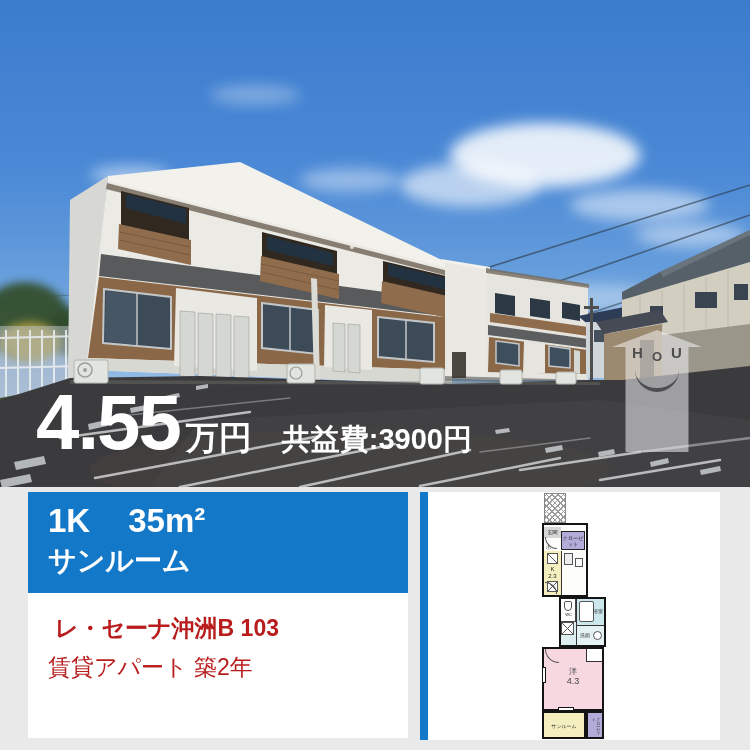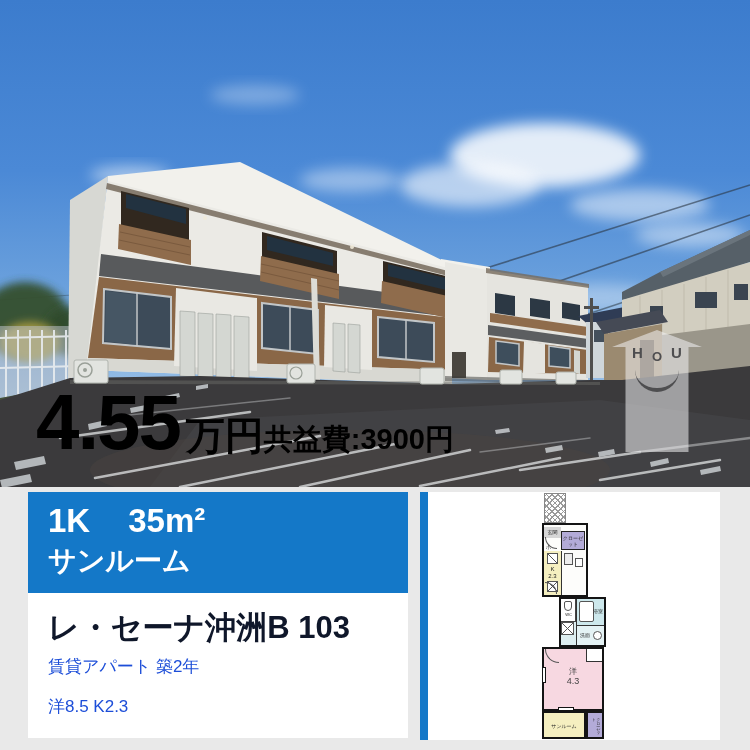--- a/index.html
+++ b/index.html
@@ -20,36 +20,36 @@
   .wm-house .letters .o{font-size:13px;margin-top:5px;}
   .wm-house .smile{width:44px;height:20px;margin:4px auto 0;
     border-bottom:4px solid #4e4e50;border-radius:0 0 22px 22px;}
 
   
   .wm-text{position:absolute;left:388px;top:398px;font-size:70px;font-weight:bold;
     letter-spacing:-2px;color:rgba(228,230,232,0.5);white-space:nowrap;}
 
   
   .price-row{position:absolute;left:36px;top:383px;display:flex;align-items:baseline;
-    color:#000000;font-weight:bold;white-space:nowrap;}
+    color:#ffffff;font-weight:bold;white-space:nowrap;}
   .price-main{font-size:78px;line-height:1;letter-spacing:-2px;}
-  .price-unit{font-size:39px;margin-left:6px;}
-  .price-fee{font-size:29px;}
+  .price-unit{font-size:33px;margin-left:6px;}
+  .price-fee{font-size:29px;margin-left:30px;}
 
   
   .summary-box{position:absolute;left:28px;top:492px;width:380px;height:101px;
     background:#1478c8;color:#fff;box-sizing:border-box;padding:9px 0 8px 20px;}
   .summary-line1{font-size:33px;font-weight:bold;line-height:40px;}
   .summary-line1 .size{margin-left:38px;}
   .summary-line2{font-size:28px;font-weight:bold;line-height:36px;margin-top:2px;}
 
   .detail-card{position:absolute;left:28px;top:593px;width:380px;height:145px;
     background:#ffffff;box-sizing:border-box;padding:16px 0 0 20px;}
-  .detail-title{color:#0f172a;font-size:31px;font-weight:bold;line-height:38px;}
-  .detail-row{color:#1d4ed8;font-size:17px;line-height:40px;}
+  .detail-title{color:#b91c1c;font-size:23px;font-weight:bold;line-height:38px;margin-left:7px;}
+  .detail-row{color:#b91c1c;font-size:23px;line-height:40px;}
 
   .accent-bar{position:absolute;left:420px;top:492px;width:8px;height:248px;background:#1478c8;}
   .plan-panel{position:absolute;left:428px;top:492px;width:292px;height:248px;background:#ffffff;}
 
   
   .floorplan{position:absolute;left:114px;top:1px;width:64px;height:246px;font-family:"Liberation Sans",sans-serif;color:#222;}
   .fp{position:absolute;box-sizing:border-box;}
   .porch{left:2px;top:0;width:22px;height:30px;border:1px solid #888;background:
     repeating-linear-gradient(45deg,#9a9a9a 0 1px,transparent 1px 4px),
     repeating-linear-gradient(-45deg,#9a9a9a 0 1px,transparent 1px 4px),#fff;}
@@ -324,21 +324,20 @@
   <div class="summary-box">
     <div class="summary-line1">
       <span>1K</span><span class="size">35m²</span>
     </div>
     <div class="summary-line2">サンルーム</div>
   </div>
 
   <div class="detail-card">
     <div class="detail-title">レ・セーナ沖洲B 103</div>
     <div class="detail-row">賃貸アパート  築2年</div>
-    <div class="detail-row">洋8.5 K2.3</div>
   </div>
 
   <div class="accent-bar"></div>
   <div class="plan-panel">
     <div class="floorplan">
       <div class="fp porch"></div>
 
       <div class="fp block upper-block">
         <div class="fp genkan">玄関</div>
         <div class="fp entry-arc"></div>

